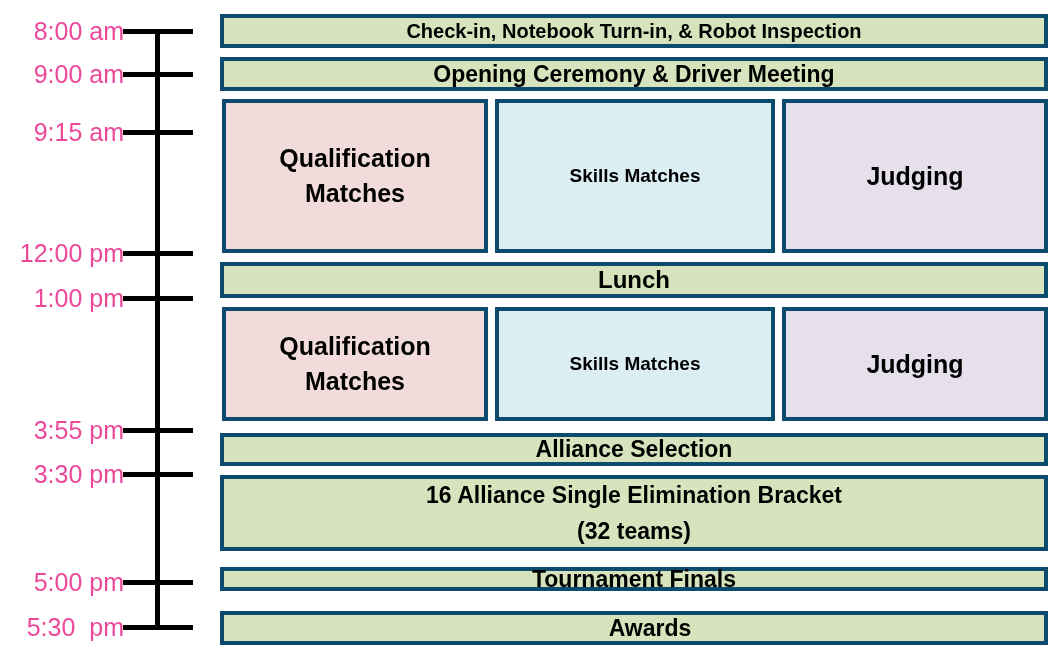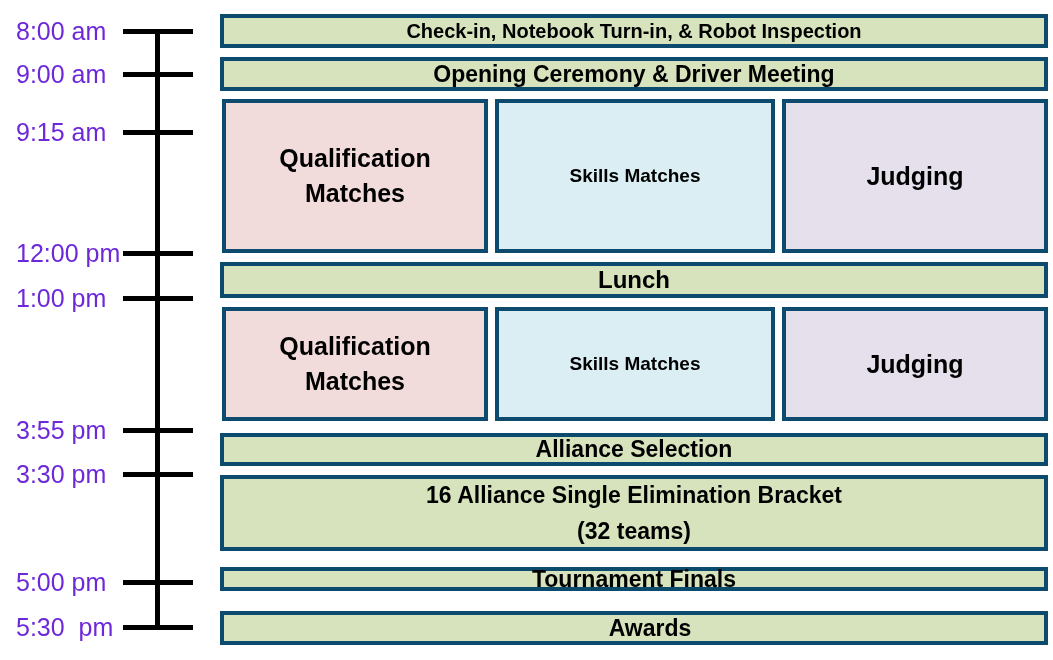--- a/index.html
+++ b/index.html
@@ -9,27 +9,27 @@
     height: 660px;
     background: #ffffff;
     font-family: "Liberation Sans", sans-serif;
     color: #000000;
     overflow: hidden;
   }
 
   
   .time-label {
     position: absolute;
-    left: 16px;
+    left: 8px;
     width: 116px;
-    text-align: left;
+    text-align: right;
     font-size: 25px;
     line-height: 34px;
     white-space: pre;
-    color: #6d28d9;
+    color: #ec4899;
   }
   .vline {
     position: absolute;
     left: 155px;
     top: 29px;
     width: 5px;
     height: 600px;
     background: #000000;
   }
   .tick {

